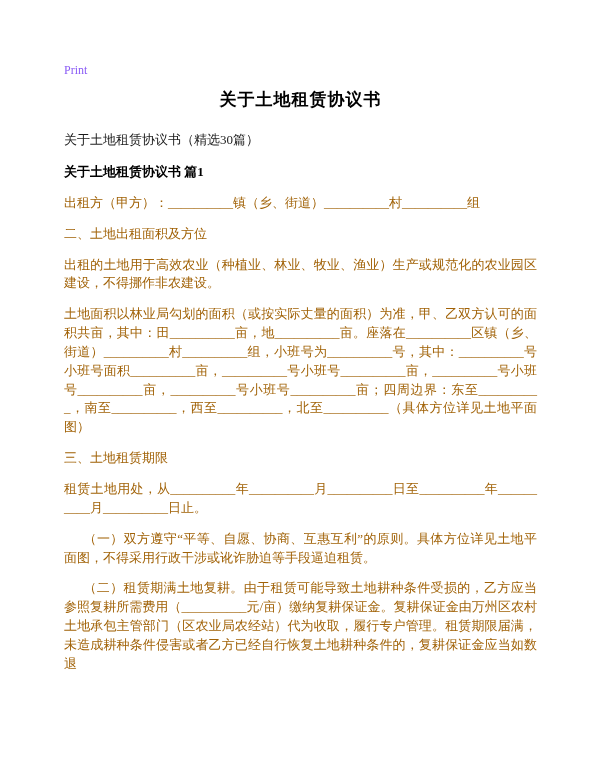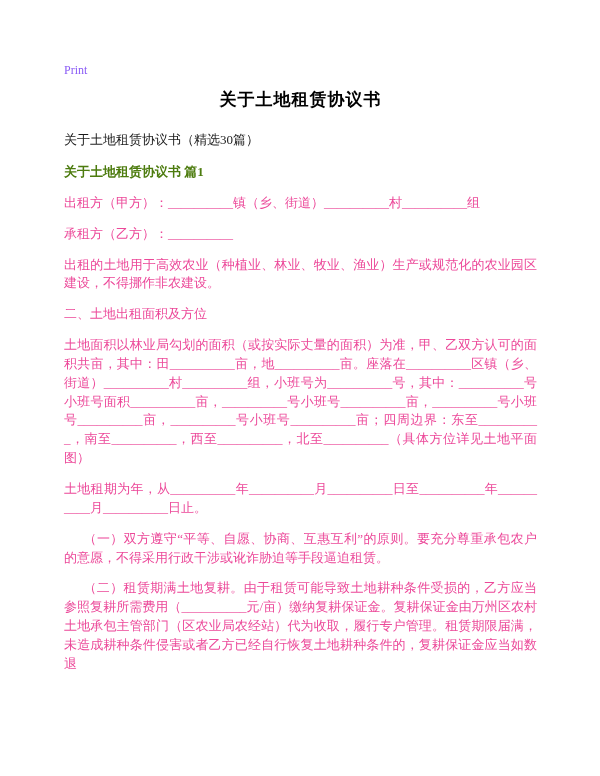--- a/index.html
+++ b/index.html
@@ -36,45 +36,45 @@
   .subtitle {
     font-size: 13px;
     margin: 0 0 14px 0;
     color: #1a1a1a;
   }
   .block {
     font-size: 13px;
     line-height: 1.45;
     margin: 0 0 12px 0;
     text-align: justify;
-    color: #ec4899;
+    color: #a16207;
     word-break: break-all;
   }
   .block.heading {
     font-weight: bold;
-    color: #4d7c0f;
+    color: #000000;
   }
   .block.indent {
     text-indent: 1.5em;
   }
 </style>
 </head>
 <body>
 
 <div class="page">
   <span class="print-link">Print</span>
 
   <h1 class="doc-title">关于土地租赁协议书</h1>
 
   <div class="subtitle">关于土地租赁协议书（精选30篇）</div>
 
   <div id="blocks">
       <p class="block heading">关于土地租赁协议书 篇1</p>
       <p class="block body">出租方（甲方）：__________镇（乡、街道）__________村__________组</p>
-      <p class="block body">承租方（乙方）：__________</p>
+      <p class="block body">二、土地出租面积及方位</p>
       <p class="block body">出租的土地用于高效农业（种植业、林业、牧业、渔业）生产或规范化的农业园区建设，不得挪作非农建设。</p>
-      <p class="block body">二、土地出租面积及方位</p>
       <p class="block body">土地面积以林业局勾划的面积（或按实际丈量的面积）为准，甲、乙双方认可的面积共亩，其中：田__________亩，地__________亩。座落在__________区镇（乡、街道）__________村__________组，小班号为__________号，其中：__________号小班号面积__________亩，__________号小班号__________亩，__________号小班号__________亩，__________号小班号__________亩；四周边界：东至__________，南至__________，西至__________，北至__________（具体方位详见土地平面图）</p>
-      <p class="block body">土地租期为年，从__________年__________月__________日至__________年__________月__________日止。</p>
-      <p class="block body indent">（一）双方遵守“平等、自愿、协商、互惠互利”的原则。要充分尊重承包农户的意愿，不得采用行政干涉或讹诈胁迫等手段逼迫租赁。</p>
+      <p class="block body">三、土地租赁期限</p>
+      <p class="block body">租赁土地用处，从__________年__________月__________日至__________年__________月__________日止。</p>
+      <p class="block body indent">（一）双方遵守“平等、自愿、协商、互惠互利”的原则。具体方位详见土地平面图，不得采用行政干涉或讹诈胁迫等手段逼迫租赁。</p>
       <p class="block body indent">（二）租赁期满土地复耕。由于租赁可能导致土地耕种条件受损的，乙方应当参照复耕所需费用（__________元/亩）缴纳复耕保证金。复耕保证金由万州区农村土地承包主管部门（区农业局农经站）代为收取，履行专户管理。租赁期限届满，未造成耕种条件侵害或者乙方已经自行恢复土地耕种条件的，复耕保证金应当如数退</p>
     </div>
 </div>
 
 </body></html>

